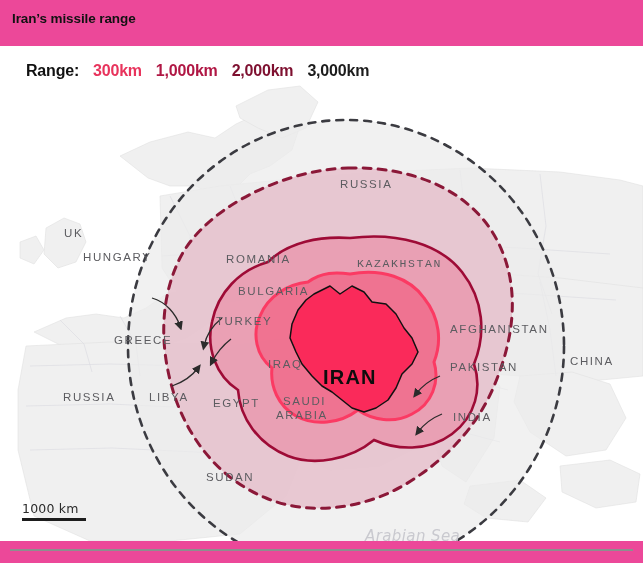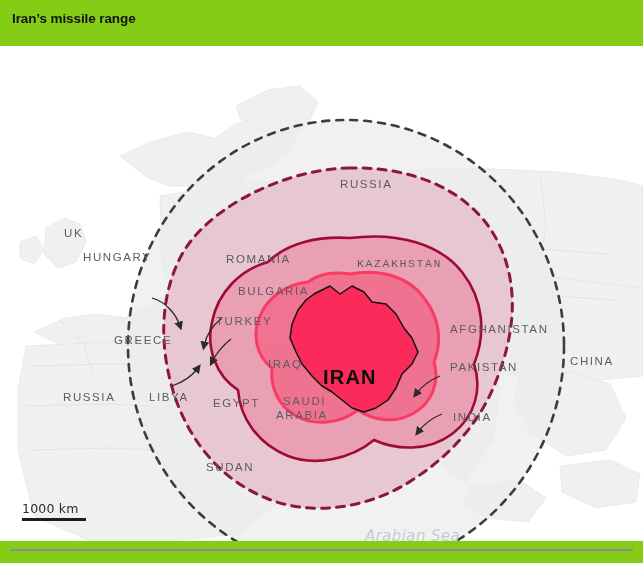--- a/index.html
+++ b/index.html
@@ -3,21 +3,21 @@
 <meta charset="utf-8">
 <style>
   html,body{margin:0;padding:0;}
   body{
     width:643px;height:563px;
     background:#ffffff;
     font-family:"Liberation Sans", sans-serif;
     overflow:hidden;
     position:relative;
   }
-  #root{position:relative;width:643px;height:563px;background:#84cc16;}
+  #root{position:relative;width:643px;height:563px;background:#ec4899;}
 
   
   .title{
     position:absolute;left:12px;top:11px;
     font-size:13.5px;font-weight:bold;color:#121212;
     letter-spacing:-0.1px;
     white-space:nowrap;
   }
 
   
@@ -211,40 +211,47 @@
           <path d="M442,368 C432,372 424,378 418,386" marker-end="url(#ah)"></path>
         </g>
         <defs>
           <marker id="ah" markerWidth="7" markerHeight="7" refX="3.4" refY="3.4" orient="auto">
             <path d="M0,0 L7,3.4 L0,6.8 Z" fill="#2b2b2b"></path>
           </marker>
         </defs>
       </g>
     </svg>
 
+    <div class="legend">
+      <span class="lg lg-range">Range:</span>
+      <span class="lg lg-300">300km</span>
+      <span class="lg lg-1000">1,000km</span>
+      <span class="lg lg-2000">2,000km</span>
+      <span class="lg lg-3000">3,000km</span>
+    </div>
 
     <div class="clabel" style="left:64px;  top:181px;">UK</div>
     <div class="clabel" style="left:83px;  top:205px;">HUNGARY</div>
     <div class="clabel" style="left:226px; top:207px;">ROMANIA</div>
     <div class="clabel" style="left:238px; top:239px;">BULGARIA</div>
     <div class="clabel" style="left:114px; top:288px;">GREECE</div>
     <div class="clabel" style="left:216px; top:269px;">TURKEY</div>
     <div class="clabel" style="left:340px; top:104px;margin-top:28px;">RUSSIA</div>
     <div class="clabel" style="left:357px; top:211px;font-family:Liberation Mono, monospace;">KAZAKHSTAN</div>
     <div class="clabel" style="left:450px; top:277px;">AFGHANISTAN</div>
     <div class="clabel" style="left:450px; top:315px;">PAKISTAN</div>
     <div class="clabel" style="left:570px; top:309px;">CHINA</div>
     <div class="clabel" style="left:453px; top:365px;">INDIA</div>
     <div class="clabel" style="left:268px; top:312px;">IRAQ</div>
     <div class="clabel" style="left:283px; top:349px;">SAUDI</div>
     <div class="clabel" style="left:276px; top:363px;">ARABIA</div>
     <div class="clabel" style="left:213px; top:351px;">EGYPT</div>
     <div class="clabel" style="left:149px; top:345px;">LIBYA</div>
     <div class="clabel" style="left:63px;  top:345px;">RUSSIA</div>
-    <div class="clabel" style="left:206px; top:415px;">SUDAN</div>
+    <div class="clabel" style="left:206px; top:425px;">SUDAN</div>
 
     <div class="clabel iran" style="left:323px; top:300px;">IRAN</div>
 
     <div class="clabel sea" style="left:365px; top:482px; width:70px; text-align:center; line-height:17px;">Arabian Sea</div>
 
     <div class="scalebar">
       <div class="sl">1000 km</div>
       <div class="bar"></div>
     </div>
 

